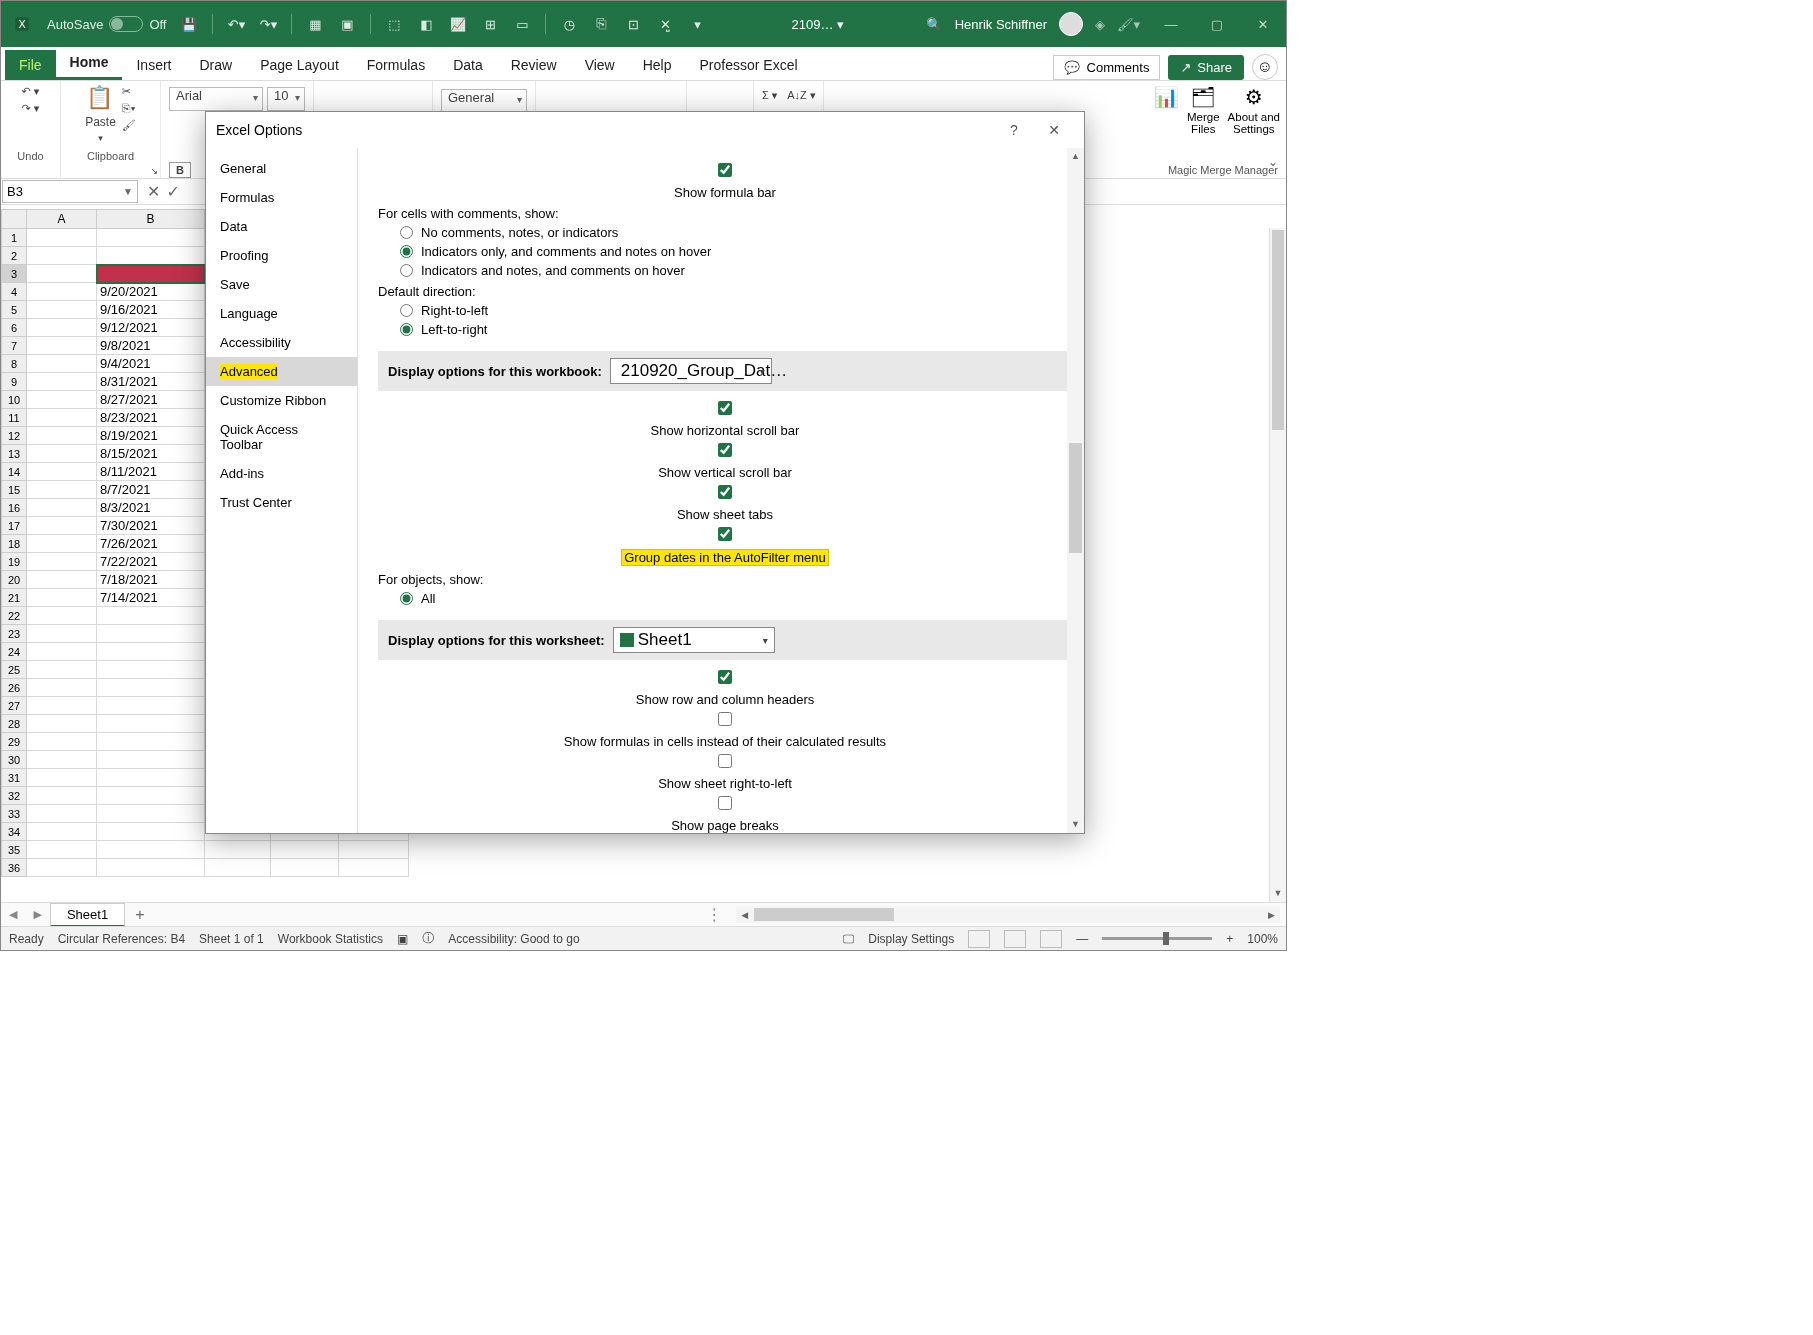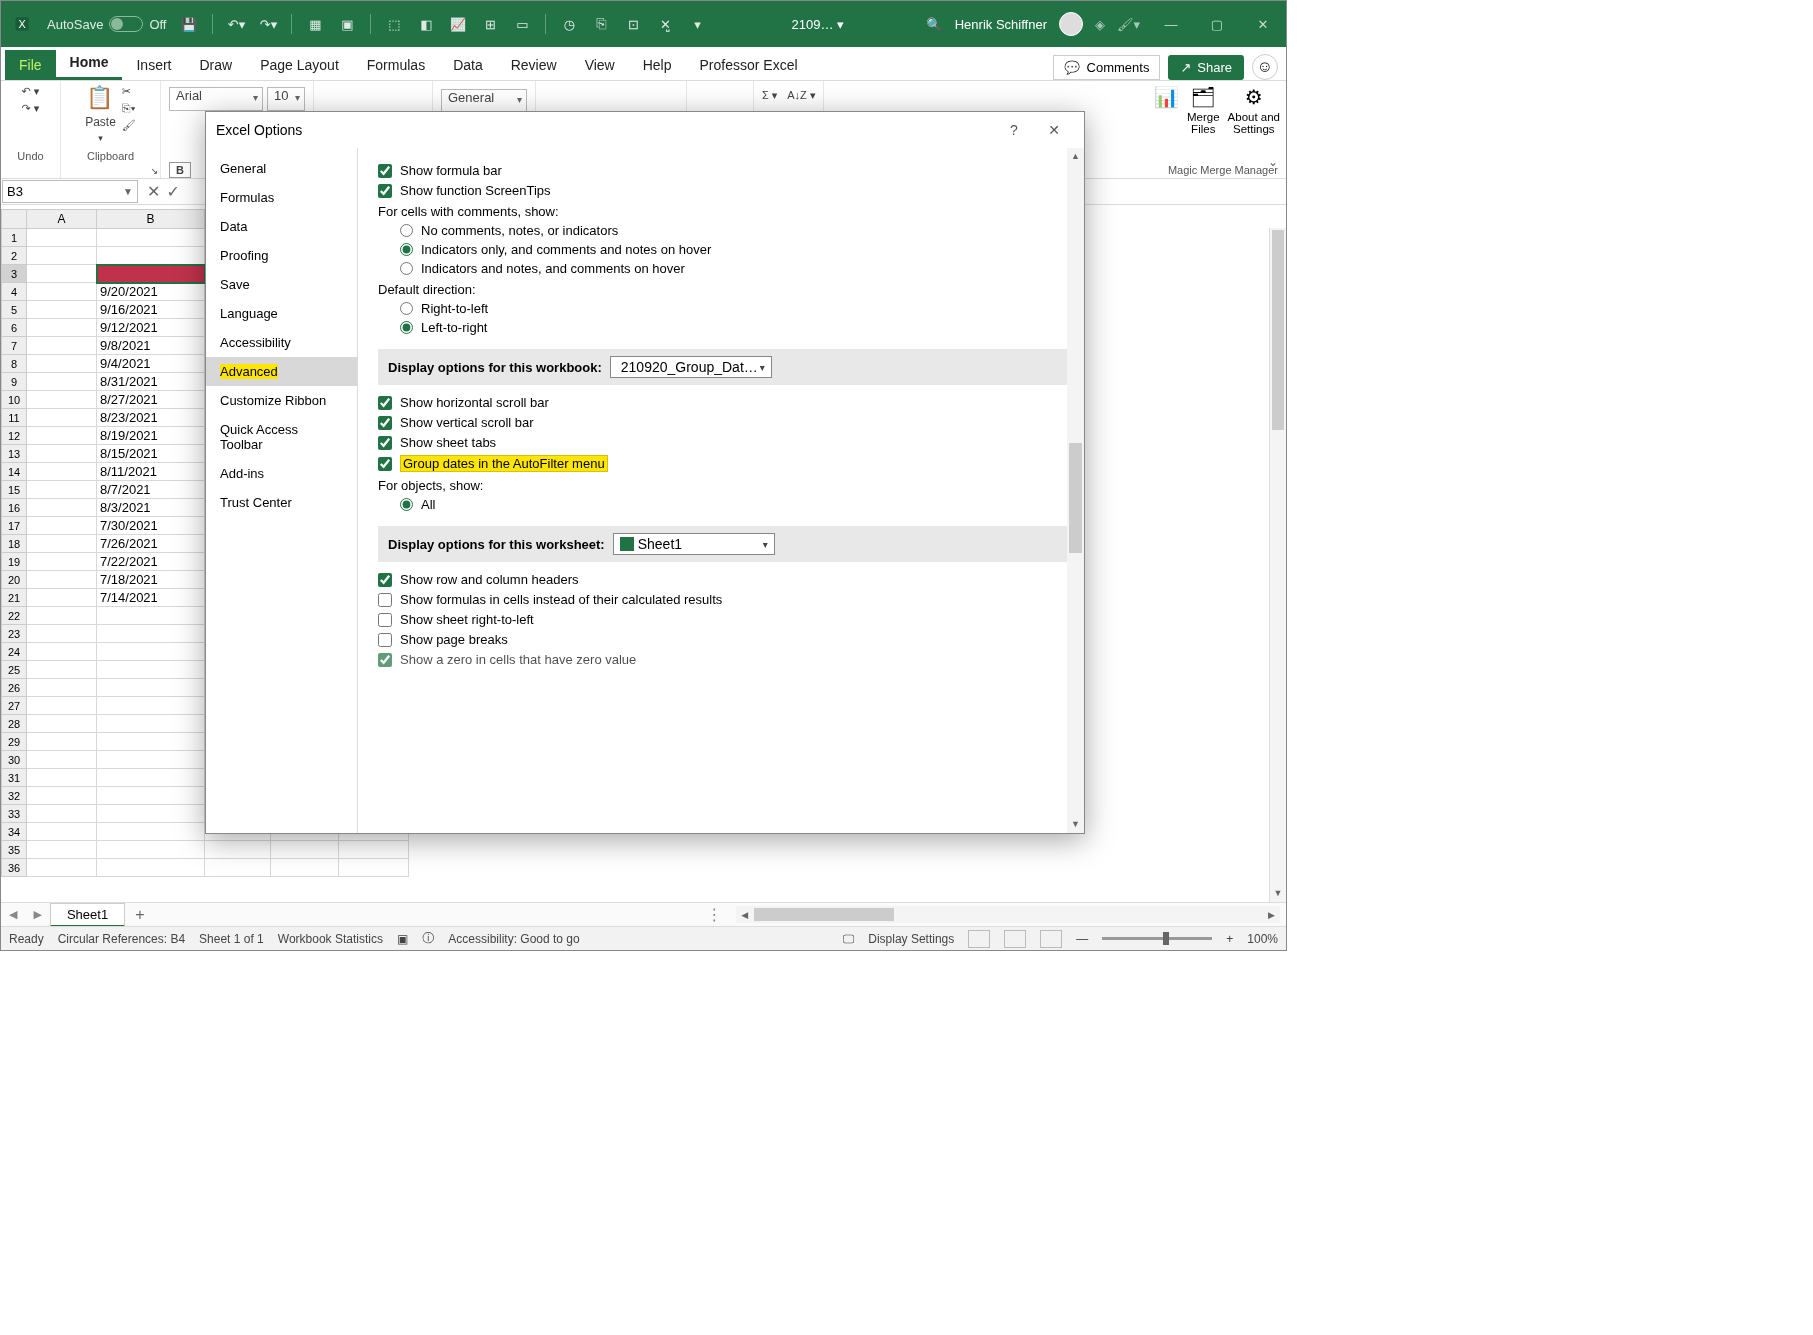--- a/index.html
+++ b/index.html
@@ -82,26 +82,26 @@
 .dialog { position:absolute; left:204px; top:110px; width:880px; height:723px; background:#fff; border:1px solid #888; box-shadow:0 6px 28px rgba(0,0,0,0.35); display:flex; flex-direction:column; }
 .dlgbar { height:36px; display:flex; align-items:center; padding:0 10px; font-size:14px; }
 .dlgbar .sp { flex:1; }
 .dlgbar .dlgbtn { width:40px; height:32px; display:flex; align-items:center; justify-content:center; font-size:14px; color:#555; }
 .dlgbody { flex:1; display:flex; overflow:hidden; }
 .dlgnav { width:152px; border-right:1px solid #ddd; background:#fff; padding:6px 0; overflow:auto; }
 .dlgnav .item { padding:7px 14px; font-size:13px; cursor:pointer; }
 .dlgnav .item.selected { background:#d8d8d8; }
 .dlgnav .item.hilite span { background: #ffe600; }
 .dlgcontent { flex:1; padding:10px 12px 10px 20px; overflow-y:scroll; font-size:13px; position:relative; }
-.dlgcontent .chk { display:flex; align-items:center; gap:8px; margin:5px 0; }
+.dlgcontent .chk { display:flex; align-items:center; gap:8px; margin:5px 0;flex-direction:column; }
 .dlgcontent .chk input[type=checkbox] { width:14px; height:14px; accent-color:#217346; }
 .dlgcontent .rad { display:flex; align-items:center; gap:8px; margin:4px 0 4px 22px; }
 .dlgcontent .rad input[type=radio] { accent-color:#217346; }
 .dlgcontent .grouphead { background:#e8e8e8; padding:7px 10px; margin:14px 0 10px; font-size:13px; display:flex; align-items:center; gap:8px; }
-.wbselect { border:1px solid #888; padding:2px 22px 2px 6px; font-size:14px; background:#fff; display:inline-flex; align-items:center; gap:4px; position:relative; width:162px; }
+.wbselect { border:1px solid #888; padding:2px 22px 2px 6px; font-size:17px; background:#fff; display:inline-flex; align-items:center; gap:4px; position:relative; width:162px; }
 .wbselect::after { content:"▾"; position:absolute; right:6px; font-size:10px; color:#444; }
 .wbselect .ic { width:14px; height:14px; background:#217346; }
 .dlgcontent .sub { margin:6px 0 2px; }
 .hl { background:#ffe600; border:1px solid #d6c200; padding:0 2px; }
 .dlgfooter { height:48px; display:flex; align-items:center; justify-content:flex-end; gap:12px; padding:0 14px; border-top:1px solid #eee; }
 .dlgfooter button { width:83px; height:26px; font-size:13px; background:#f0f0f0; border:1px solid #999; }
 .dlgfooter button.ok { border:2px solid #2e7d4f; }
 .dlg-vscroll { position:absolute; right:0; top:0; bottom:0; width:17px; background:#f4f4f4; }
 .dlg-vscroll .thumb { position:absolute; left:2px; right:2px; top:295px; height:110px; background:#ccc; }
 .dlg-vscroll .arr { position:absolute; left:0; right:0; height:17px; text-align:center; font-size:9px; color:#666; line-height:17px; }
@@ -636,24 +636,20 @@
         <div class="item">Customize Ribbon</div>
         <div class="item">Quick Access Toolbar</div>
         <div class="item">Add-ins</div>
         <div class="item">Trust Center</div>
       </div>
       <div class="dlgcontent">
         <div class="chk">
             <input type="checkbox" checked="" style="">
             <span>Show formula bar</span>
           </div>
-        <div class="chk">
-            <input type="checkbox" checked="" style="">
-            <span>Show function ScreenTips</span>
-          </div>
         <div class="sub">For cells with comments, show:</div>
         <div class="rad">
             <input type="radio" name="cm" style="">
             <span>No comments, notes, or indicators</span>
           </div>
         <div class="rad">
             <input type="radio" name="cm" checked="" style="">
             <span>Indicators only, and comments and notes on hover</span>
           </div>
         <div class="rad">

